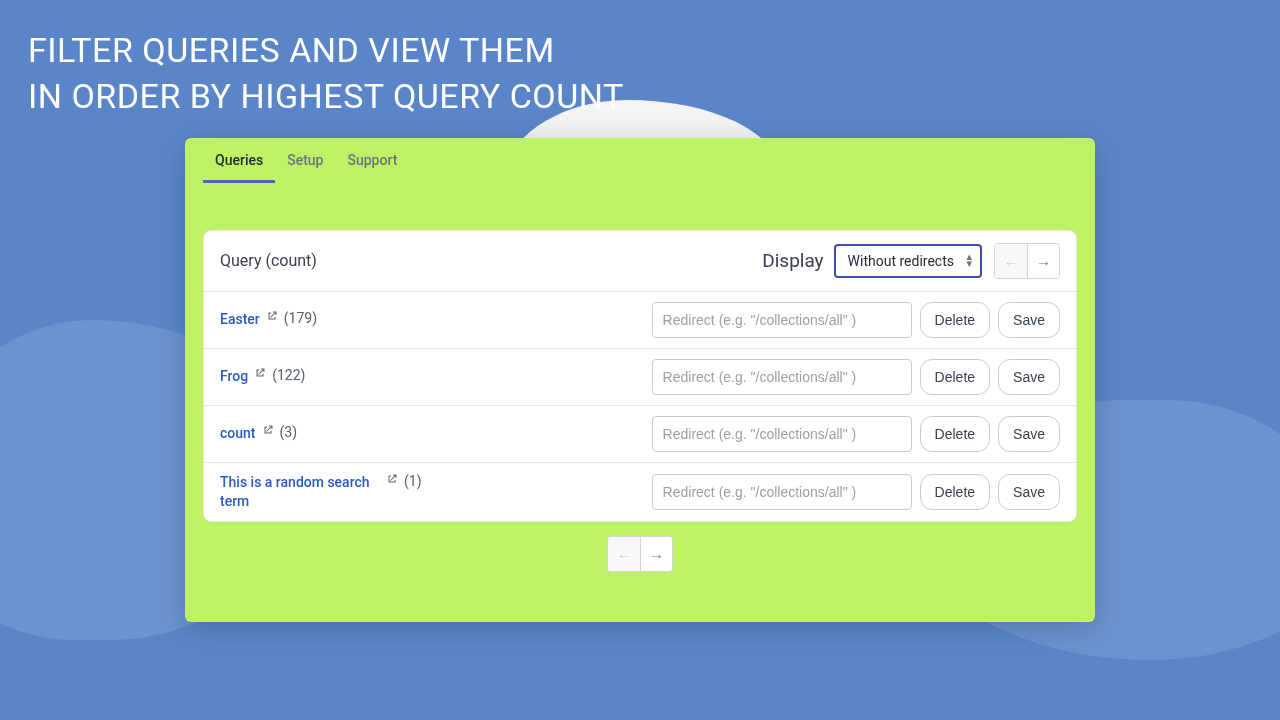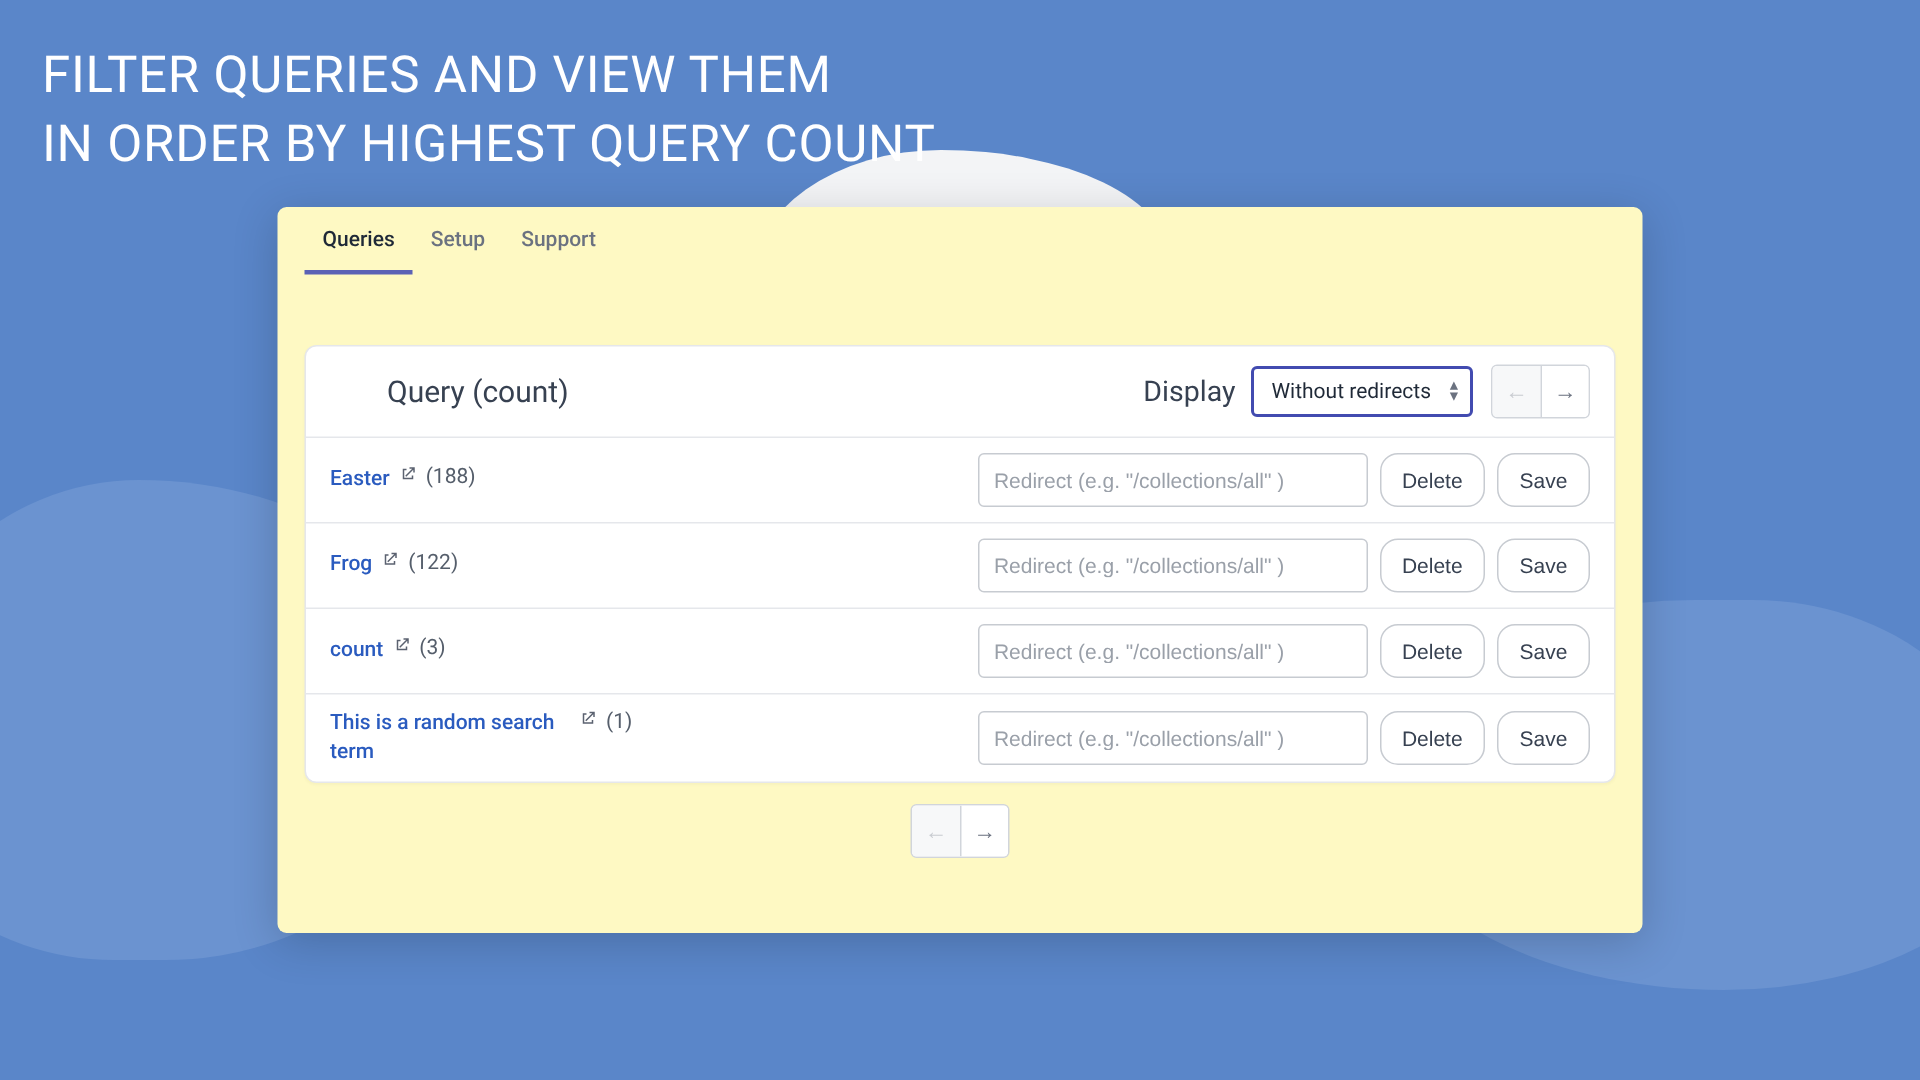--- a/index.html
+++ b/index.html
@@ -50,21 +50,21 @@
       letter-spacing: 0.5px;
       padding: 28px 0 0 28px;
       line-height: 1.35;
     }
     .app-card {
       position: relative;
       z-index: 2;
       margin: 18px auto 0;
       width: 910px;
       height: 484px;
-      background: #fef9c3;
+      background: #bef264;
       border-radius: 6px;
       box-shadow: 0 6px 30px rgba(0,0,0,0.18);
       overflow: hidden;
     }
     .tabs {
       display: flex;
       gap: 0;
       padding: 0 18px;
       border-bottom: 1px solid transparent;
     }
@@ -87,25 +87,24 @@
       border-radius: 8px;
       box-shadow: 0 1px 2px rgba(0,0,0,0.03);
     }
     .panel-header {
       display: flex;
       align-items: center;
       padding: 12px 16px;
       border-bottom: 1px solid #e5e7eb;
     }
     .col-label {
-      font-size: 20px;
+      font-size: 16px;
       color: #374151;
       font-weight: 400;
       flex: 1;
-      margin-left: 38px;
     }
     .display-label {
       font-size: 19px;
       color: #374151;
       margin-right: 10px;
       font-weight: 400;
     }
     .select {
       display: inline-flex;
       align-items: center;
@@ -245,21 +244,21 @@
     </div>
 
     <div class="row">
       <div class="query-cell">
         <span class="query-link">Easter</span>
         <span class="ext-icon">
           <svg viewBox="0 0 24 24" fill="currentColor">
               <path d="M14 3h7v7h-2V6.41l-9.3 9.3-1.4-1.42L17.59 5H14V3zM5 5h5v2H7v10h10v-3h2v5H5V5z"></path>
             </svg>
         </span>
-        <span class="count">(188)</span>
+        <span class="count">(179)</span>
       </div>
       <input class="redirect-input" placeholder="Redirect (e.g. &quot;/collections/all&quot; )" style="">
       <button class="btn">Delete</button>
       <button class="btn">Save</button>
     </div>
 
     <div class="row">
       <div class="query-cell">
         <span class="query-link">Frog</span>
         <span class="ext-icon">

